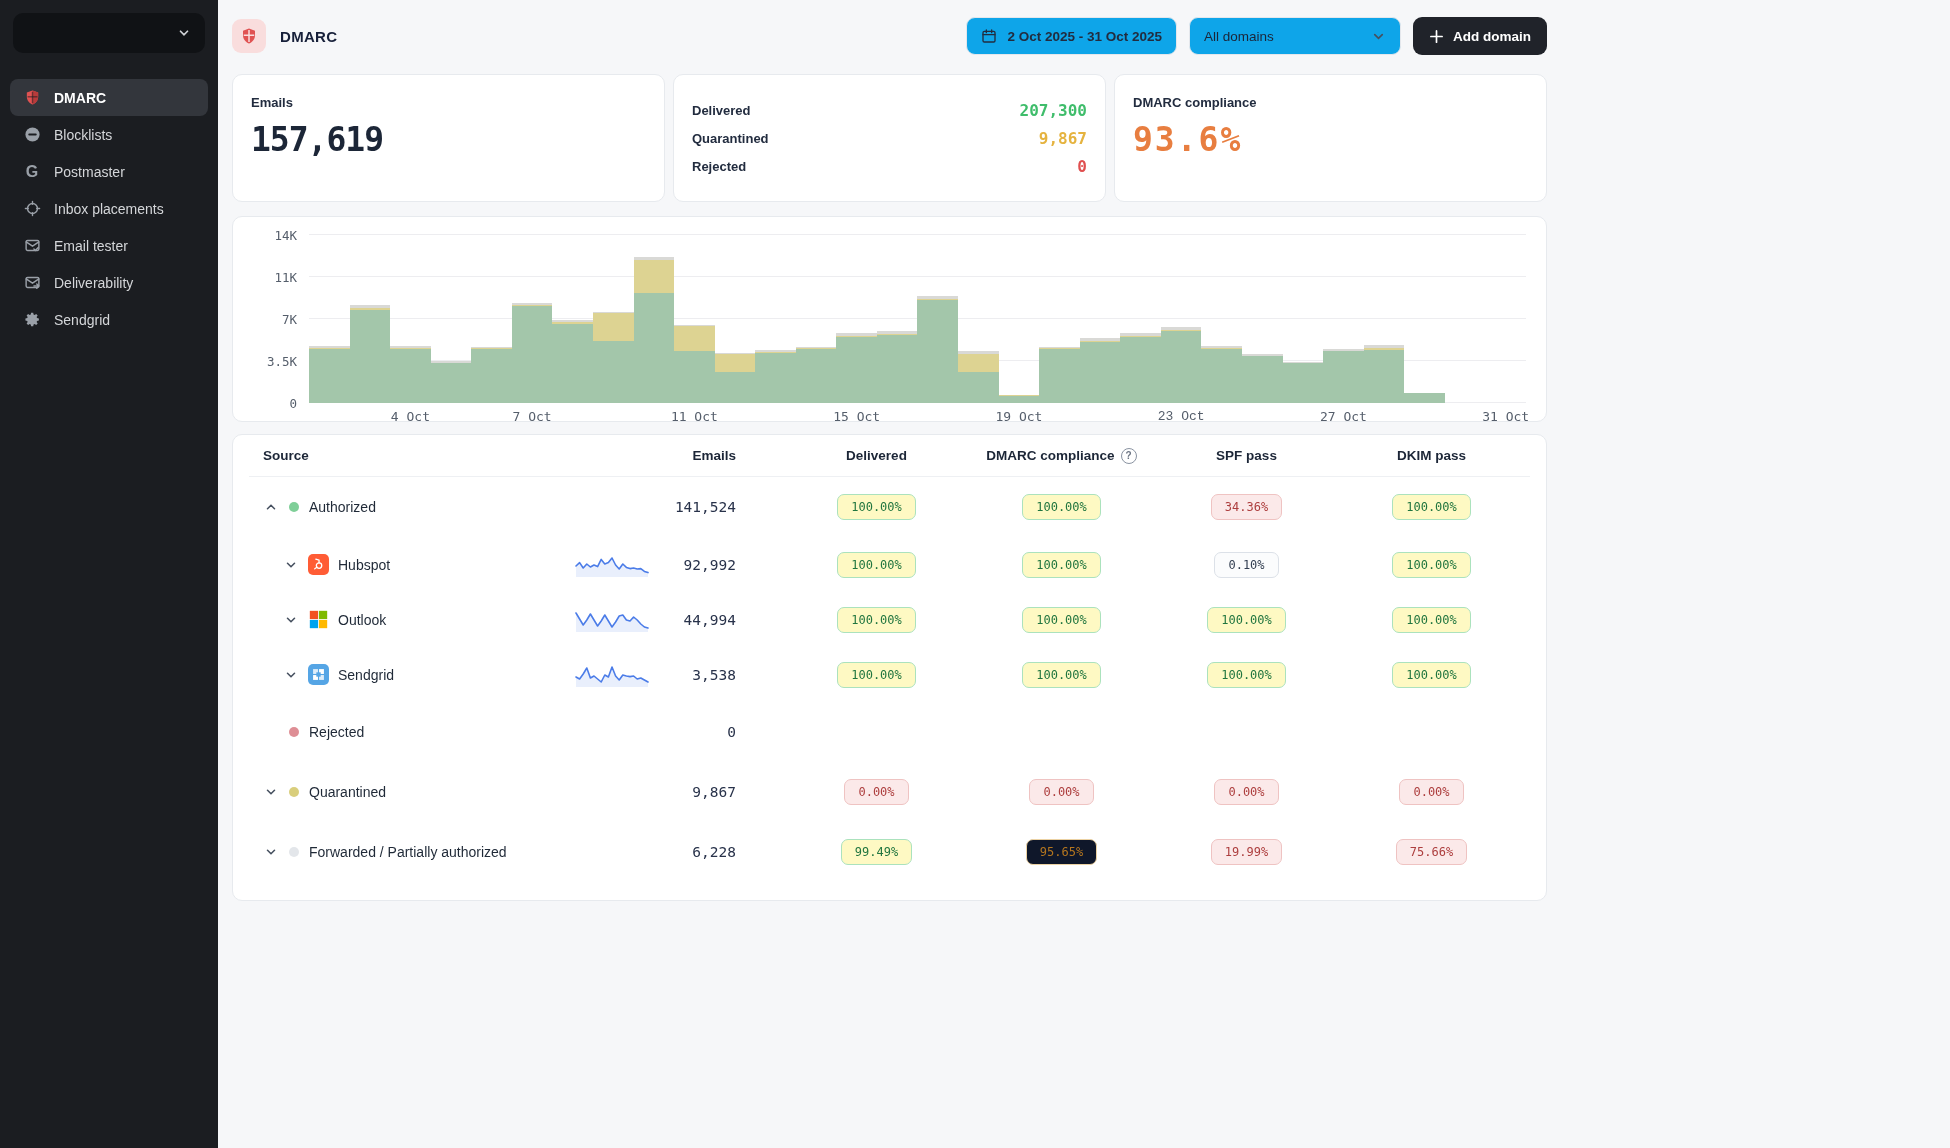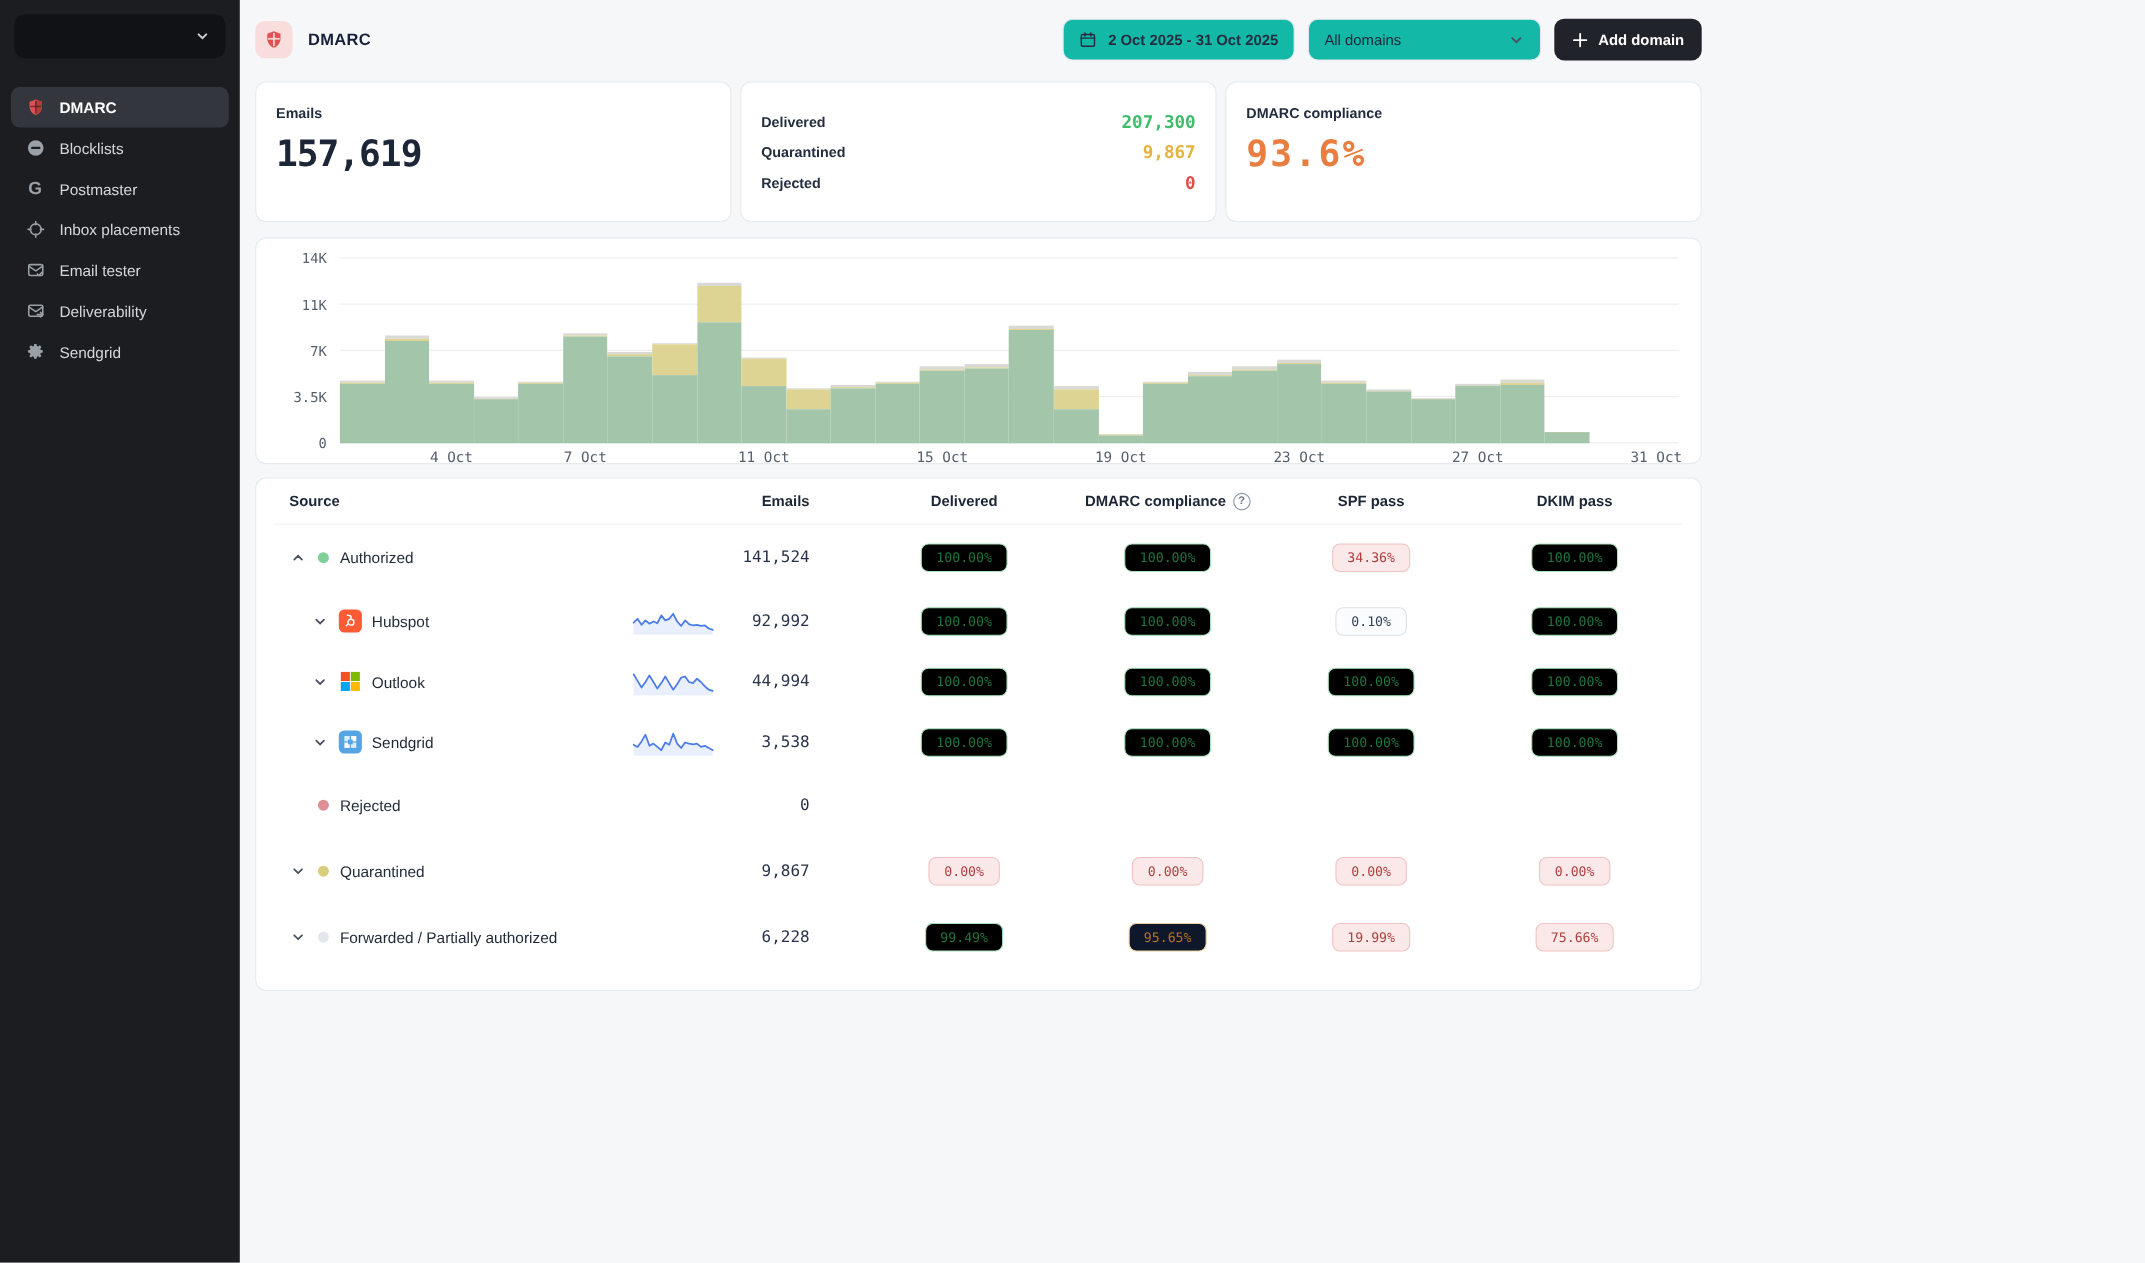--- a/index.html
+++ b/index.html
@@ -17,21 +17,21 @@
 
   
   .main { flex:1; height:100%; padding:14px 0 0 14px; }
   .content { width:1315px; }
 
   .topbar { display:flex; align-items:center; height:44px; margin-bottom:16px; }
   .page-title-wrap { display:flex; align-items:center; gap:14px; }
   .title-badge { width:34px; height:34px; border-radius:9px; background:#f9dddd; display:flex; align-items:center; justify-content:center; }
   .page-title { font-size:15px; font-weight:bold; color:#17203a; letter-spacing:.3px; }
   .topbar-right { margin-left:auto; display:flex; gap:12px; }
-  .ctrl { height:38px; background:#14b8a6; border:1px solid #e4e7ec; border-radius:9px; display:flex; align-items:center; gap:10px; padding:0 14px; font-size:13.5px; color:#222c3f; font-weight:bold; cursor:pointer; }
+  .ctrl { height:38px; background:#0ea5e9; border:1px solid #e4e7ec; border-radius:9px; display:flex; align-items:center; gap:10px; padding:0 14px; font-size:13.5px; color:#222c3f; font-weight:bold; cursor:pointer; }
   .ctrl.select { width:212px; font-weight:normal; color:#1c2538; }
   .ctrl.select .chev { margin-left:auto; }
   .btn-dark { height:38px; background:#20232a; color:#fff; border-radius:9px; border:none; display:flex; align-items:center; gap:9px; padding:0 16px; font-size:13.5px; font-weight:bold; cursor:pointer; }
 
   
   .cards { display:flex; gap:8px; margin-bottom:14px; }
   .card { background:#fff; border:1px solid #e7eaee; border-radius:10px; }
   .stat-card { width:435px; height:128px; padding:20px 18px; }
   .stat-label { font-size:13px; font-weight:bold; color:#222c3f; }
   .stat-value { font-size:33px; font-weight:bold; color:#1c2637; margin-top:10px; letter-spacing:-1px; }
@@ -64,21 +64,21 @@
   .chev-spacer { width:16px; flex:0 0 16px; }
   .dot { width:10px; height:10px; border-radius:50%; flex:0 0 10px; }
   .dot-green { background:#7fcf98; } .dot-red { background:#de8e95; } .dot-yellow { background:#d9ce7c; } .dot-gray { background:#e3e6ea; }
   .prov-ico { width:21px; height:21px; border-radius:5px; display:flex; align-items:center; justify-content:center; flex:0 0 21px; overflow:hidden; }
   .cell-emails { position:relative; display:flex; align-items:center; justify-content:flex-end; padding-right:48px; }
   .cell-emails .num { font-size:14.5px; color:#28324a; }
   .spark { position:absolute; left:16px; width:74px; height:28px; }
   .cell-badge { display:flex; justify-content:center; }
   .cell-badge.hdr-emails { justify-content:flex-end; padding-right:48px; }
   .badge { font-family:"DejaVu Sans Mono", monospace; font-size:12px; padding:5px 13px; border-radius:7px; border:1px solid transparent; }
-  .tone-green { background:#000000; border-color:#abe2bd; color:#20753f; }
+  .tone-green { background:#fef9c3; border-color:#abe2bd; color:#20753f; }
   .tone-red { background:#fbe9e9; border-color:#efc3c2; color:#ad3e3e; }
   .tone-amber { background:#0f172a; border-color:#ecd2a3; color:#b4761f; }
   .tone-neutral { background:#fbfcfd; border-color:#dce1e8; color:#333f52; }
   .hdr-center { display:flex; justify-content:center; align-items:center; gap:6px; }
   .qmark { width:16px; height:16px; border:1px solid #8a93a1; border-radius:50%; color:#6b7483; font-size:10px; display:flex; align-items:center; justify-content:center; font-weight:bold; }
 </style>
 </head>
 <body>
 
 <div class="sidebar">
@@ -377,21 +377,21 @@
             <div class="bar-col" title="30 Oct" style="width: 3.33333%;"></div>
             <div class="bar-col" title="31 Oct" style="width: 3.33333%;"></div>
           </div>
         </div>
     <div class="xlabels">
           <span class="mono" style="left: 8.33333%;">4 Oct</span>
           <span class="mono" style="left: 18.3333%;">7 Oct</span>
           <span class="mono" style="left: 31.6667%;">11 Oct</span>
           <span class="mono" style="left: 45%;">15 Oct</span>
           <span class="mono" style="left: 58.3333%;">19 Oct</span>
-          <span class="mono" style="left: 71.6667%;">23 Oct</span>
+          <span class="mono" style="left: 71.6667%; font-family: Liberation Mono, monospace;">23 Oct</span>
           <span class="mono" style="left: 85%;">27 Oct</span>
           <span class="mono" style="left: 98.3333%;">31 Oct</span>
         </div>
   </div>
 
   <div class="card table-card">
     <div class="trow thead">
       <div class="cell-src">Source</div>
       <div class="cell-badge hdr-emails">Emails</div>
       <div class="hdr-center">

